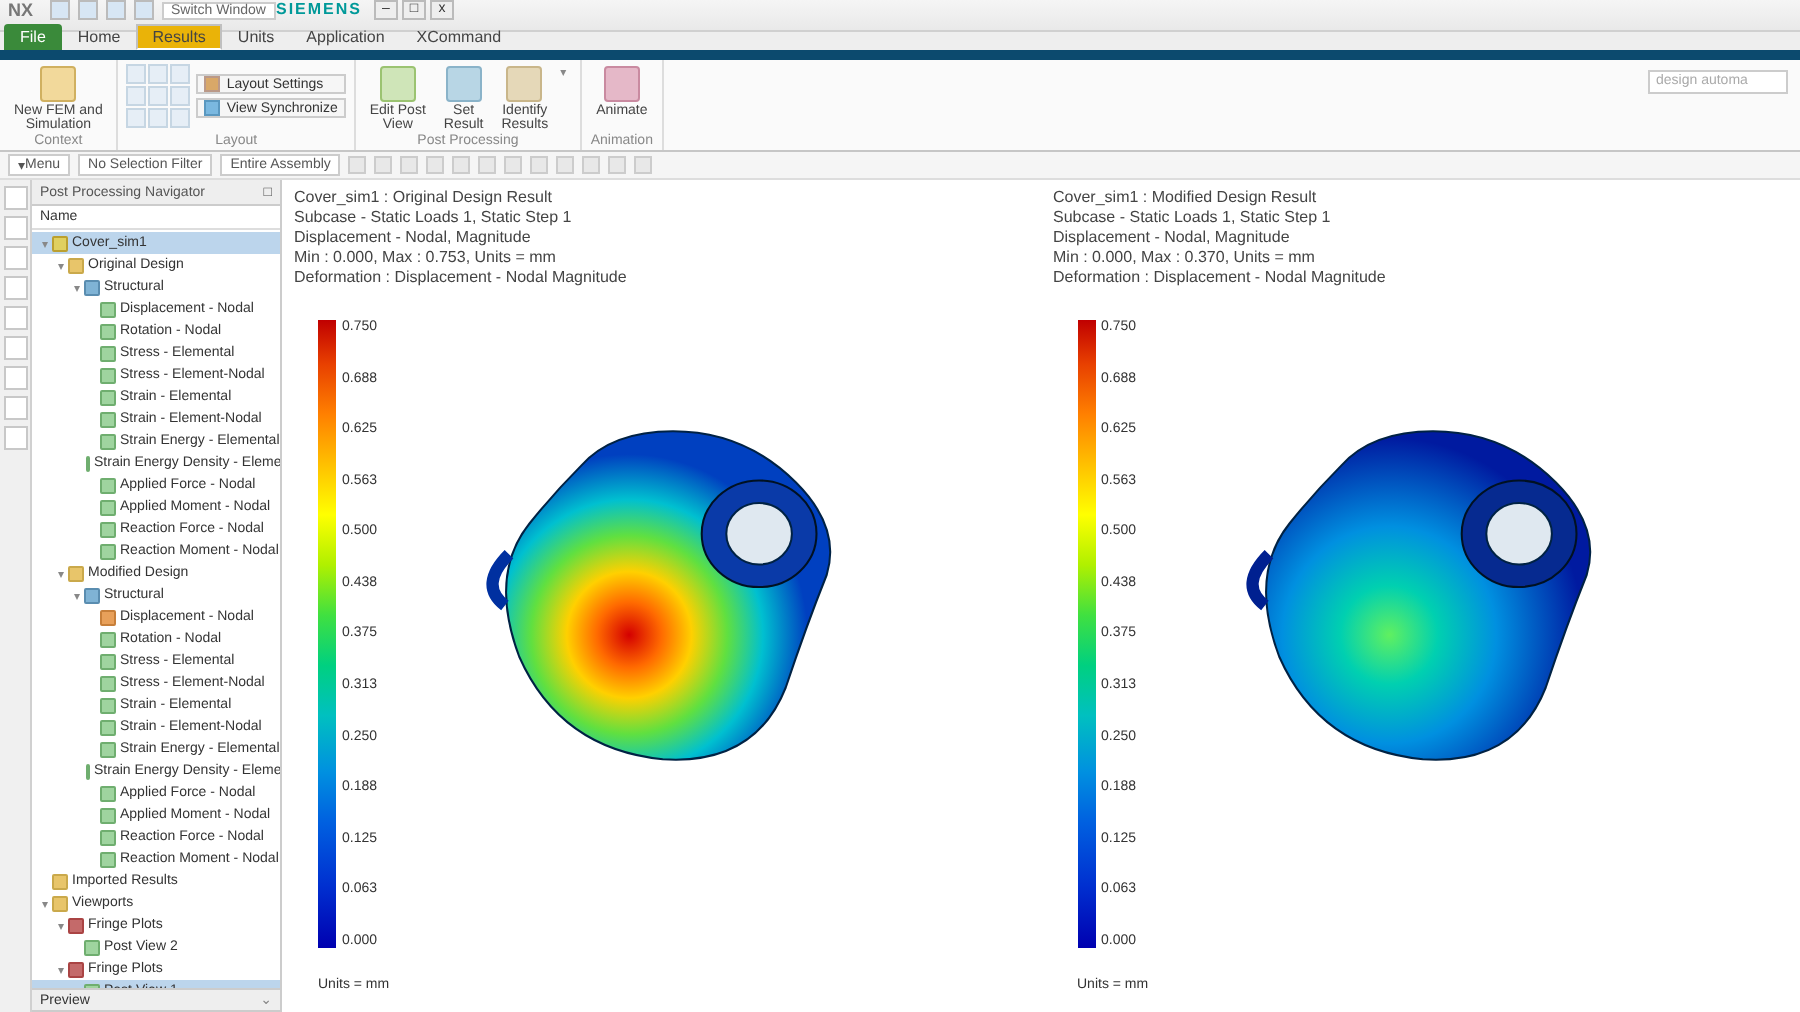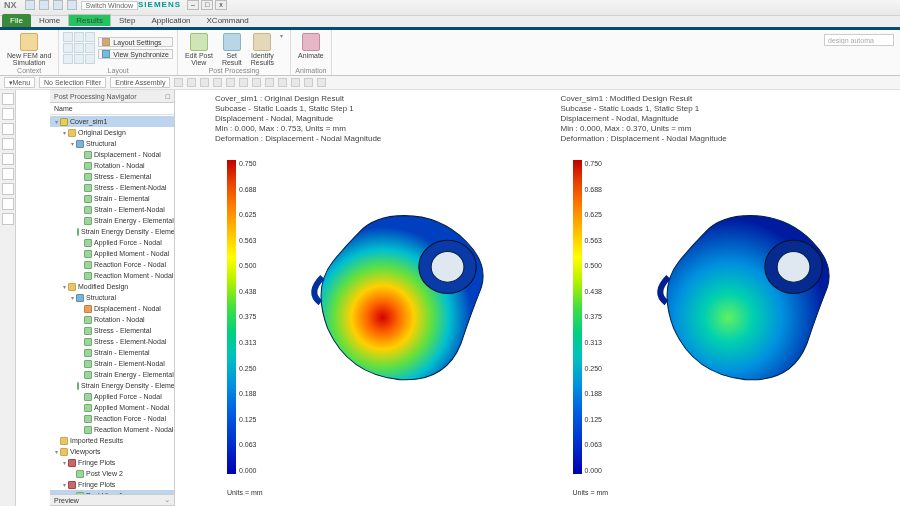--- a/index.html
+++ b/index.html
@@ -9,24 +9,24 @@
 .titlebar { height: 16px; background: linear-gradient(#f5f5f5,#e9e9e9); border-bottom: 1px solid #d0d0d0; display: flex; align-items: flex-start; padding: 0 4px; }
 .titlebar .nx { font-weight: bold; color: #777; margin-right: 8px; font-size: 9px; }
 .titlebar .qat { display: flex; gap: 4px; align-items: center; }
 .titlebar .qat-ic { width: 10px; height: 10px; background: #d7e6f4; border: 1px solid #bbb; }
 .titlebar .title { flex: 1; text-align: center; color: #666; font-size: 8px; }
 .titlebar .brand { color: #009999; font-weight: bold; letter-spacing: 1px; font-size: 8px; margin-right: 6px; }
 .titlebar .winbtns { display: flex; gap: 2px; }
 .titlebar .winbtn { width: 12px; height: 10px; background: #eee; border: 1px solid #bbb; font-size: 7px; text-align: center; line-height: 8px; }
 
 
-.tabs { height: 14px; display: flex; align-items: flex-end; padding: 0 2px; background: #eee; border-bottom: 3px solid #0c4a6e; }
+.tabs { height: 14px; display: flex; align-items: flex-end; padding: 0 2px; background: #eee; border-bottom: 5px solid #0c4a6e; }
 .tab { padding: 1px 7px; font-size: 8px; color: #444; border: 1px solid transparent; }
 .tab.file { background: #3a8a3a; color: #fff; border-radius: 2px 2px 0 0; }
-.tab.active { background: #22c55e; border: 1px solid #c0c0c0; border-bottom: 1px solid #fff; margin-top: 40px; }
+.tab.active { background: #eab308; border: 1px solid #c0c0c0; border-bottom: 1px solid #fff; margin-top: 40px; }
 
 
 .ribbon { height: 46px; background: #fafafa; border-bottom: 1px solid #c6c6c6; display: flex; }
 .ribbon-group { border-right: 1px solid #ddd; padding: 2px 4px 1px 4px; display: flex; flex-direction: column; }
 .ribbon-group .label { font-size: 7px; color: #888; text-align: center; margin-top: auto; }
 .rg-row { display: flex; align-items: center; gap: 3px; }
 .rbtn { display: flex; flex-direction: column; align-items: center; gap: 1px; padding: 1px 3px; }
 .rbtn .ic { width: 18px; height: 18px; border-radius: 2px; }
 .rbtn .txt { font-size: 7px; color: #444; text-align: center; line-height: 1; }
 .smallbtns { display: grid; grid-template-columns: repeat(3,10px); gap: 1px; }
@@ -35,21 +35,21 @@
 .layset .dot{width:8px;height:8px;background:#d9a868;border:1px solid #b98;}
 .right-search { margin-left: auto; padding: 4px 6px; }
 .right-search input { font-size: 7px; width: 70px; height: 12px; border: 1px solid #ccc; padding: 0 3px; color: #aaa; }
 
 
 .subbar { height: 14px; background: #f5f5f5; border-bottom: 1px solid #ddd; display: flex; align-items: center; padding: 0 4px; gap: 4px; font-size: 7px; color: #555; }
 .subbar .sel { border: 1px solid #ccc; background: #fff; padding: 0 4px; height: 11px; display:flex; align-items:center;}
 .subbar .tic { width: 9px; height: 9px; background: #e8e8e8; border: 1px solid #ccc; }
 
 
-.main { display: flex; height: calc(506px - 16px - 14px - 46px - 14px); gap: 34px; }
+.main { display: flex; height: calc(506px - 16px - 14px - 46px - 14px); }
 
 
 .iconstrip { width: 16px; background: #f0f0f0; border-right: 1px solid #d0d0d0; display: flex; flex-direction: column; gap: 3px; padding: 3px 2px; }
 .iconstrip .is { width: 12px; height: 12px; border: 1px solid #c8c8c8; background: #fff; }
 
 
 .nav { width: 125px; background: #fff; border-right: 1px solid #ccc; display: flex; flex-direction: column; }
 .nav-hdr { height: 13px; background: #eee; border-bottom: 1px solid #ccc; display: flex; align-items: center; padding: 0 4px; font-size: 7px; color: #555; }
 .nav-hdr .x { margin-left: auto; cursor: pointer; }
 .nav-col { height: 12px; border-bottom: 1px solid #ddd; font-size: 7px; padding: 0 4px; display:flex; align-items:center;}
@@ -105,21 +105,21 @@
     <span class="winbtn">–</span>
     <span class="winbtn">□</span>
     <span class="winbtn">x</span>
   </div>
 </div>
 
 <div class="tabs">
   <div class="tab file">File</div>
   <div class="tab">Home</div>
   <div class="tab active">Results</div>
-  <div class="tab">Step</div>
+  <div class="tab">Units</div>
   <div class="tab">Application</div>
   <div class="tab">XCommand</div>
 </div>
 
 <div class="ribbon">
   <div class="ribbon-group">
     <div class="rbtn">
       <div class="ic" style="background:#f2d99b;border:1px solid #d0b060;"></div>
       <div class="txt" style="white-space:pre;">New FEM and
 Simulation</div>

